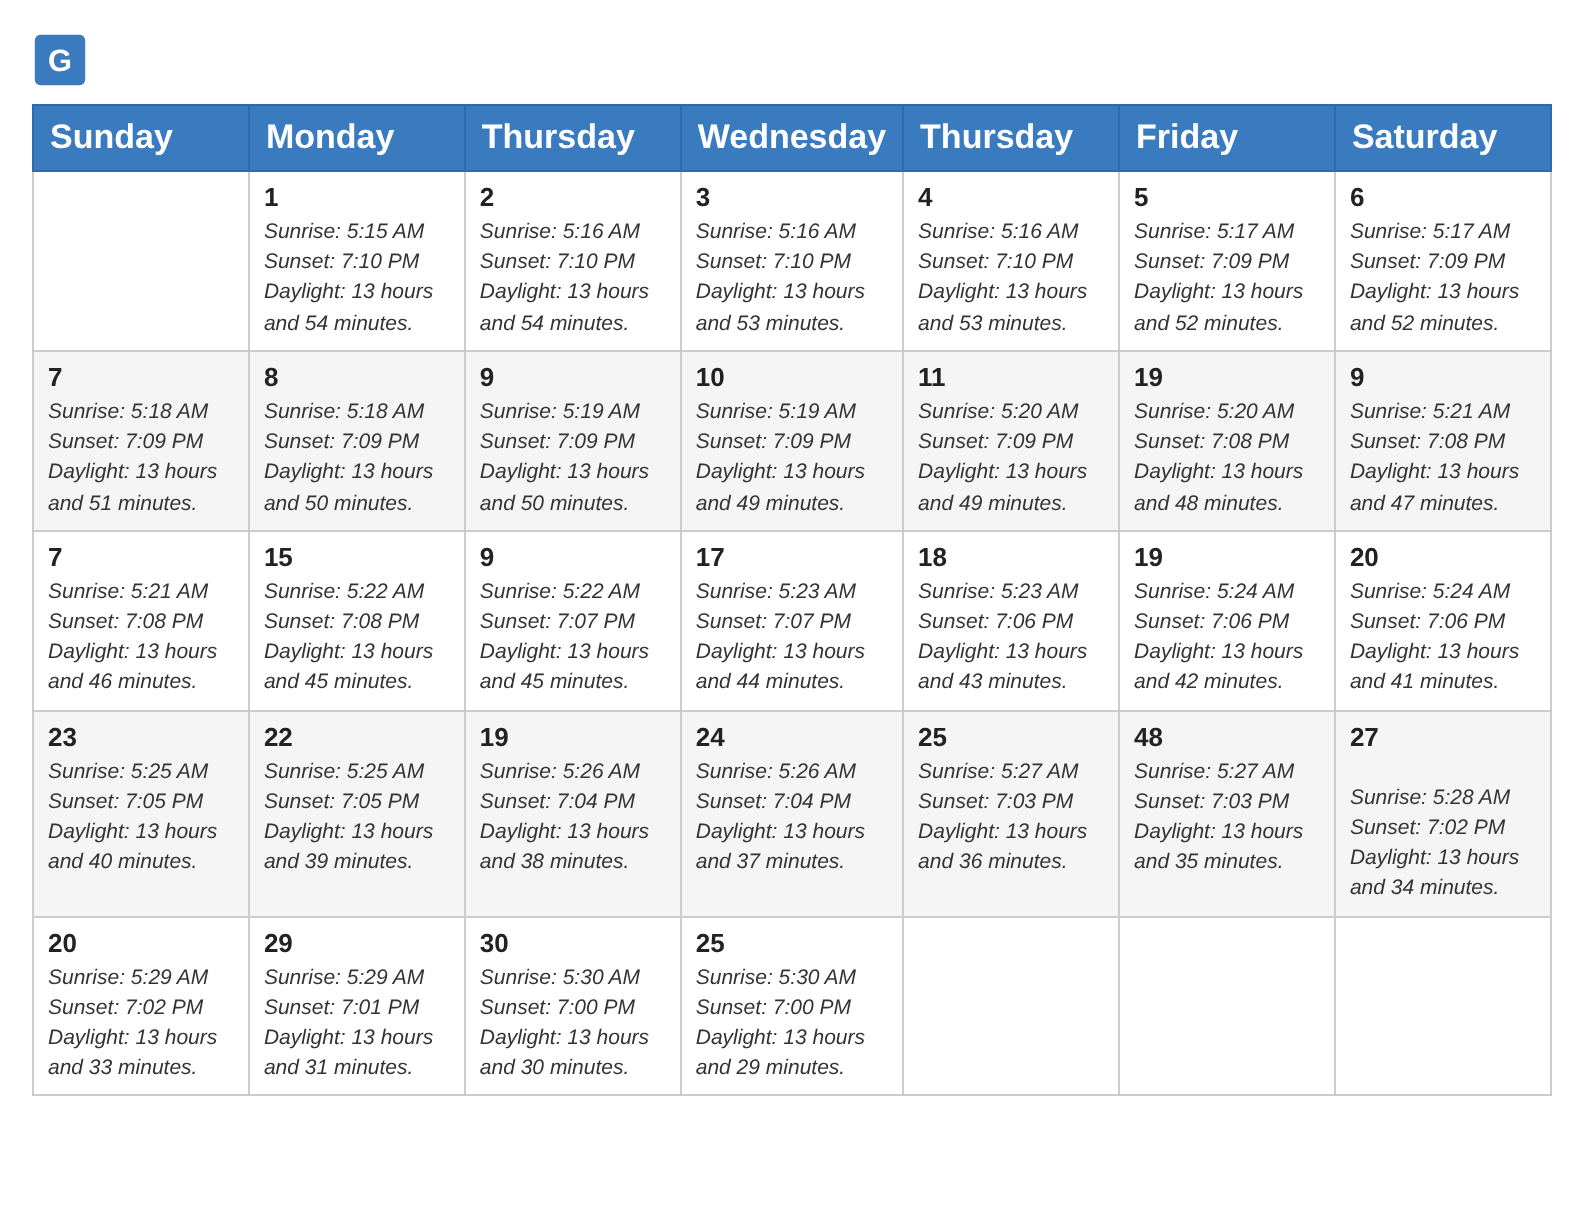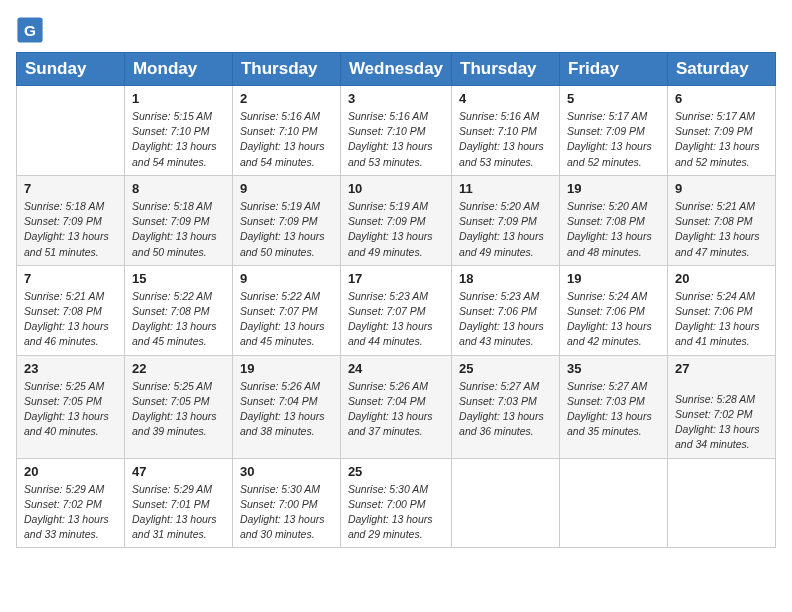--- a/index.html
+++ b/index.html
@@ -302,21 +302,21 @@
 and 37 minutes.</div>
         </td>
         <td>
           <span class="day-number">25</span>
           <div class="day-info" style="white-space: pre-line;">Sunrise: 5:27 AM
 Sunset: 7:03 PM
 Daylight: 13 hours
 and 36 minutes.</div>
         </td>
         <td>
-          <span class="day-number">35</span>
+          <span class="day-number">48</span>
           <div class="day-info" style="white-space: pre-line;">Sunrise: 5:27 AM
 Sunset: 7:03 PM
 Daylight: 13 hours
 and 35 minutes.</div>
         </td>
         <td>
           <span class="day-number">27</span>
           <div class="day-info" style="white-space: pre-line; margin-top: 16px;">Sunrise: 5:28 AM
 Sunset: 7:02 PM
 Daylight: 13 hours
@@ -325,21 +325,21 @@
       </tr>
       <tr>
         <td>
           <span class="day-number">20</span>
           <div class="day-info" style="white-space: pre-line;">Sunrise: 5:29 AM
 Sunset: 7:02 PM
 Daylight: 13 hours
 and 33 minutes.</div>
         </td>
         <td>
-          <span class="day-number">47</span>
+          <span class="day-number">29</span>
           <div class="day-info" style="white-space: pre-line;">Sunrise: 5:29 AM
 Sunset: 7:01 PM
 Daylight: 13 hours
 and 31 minutes.</div>
         </td>
         <td>
           <span class="day-number">30</span>
           <div class="day-info" style="white-space: pre-line;">Sunrise: 5:30 AM
 Sunset: 7:00 PM
 Daylight: 13 hours

